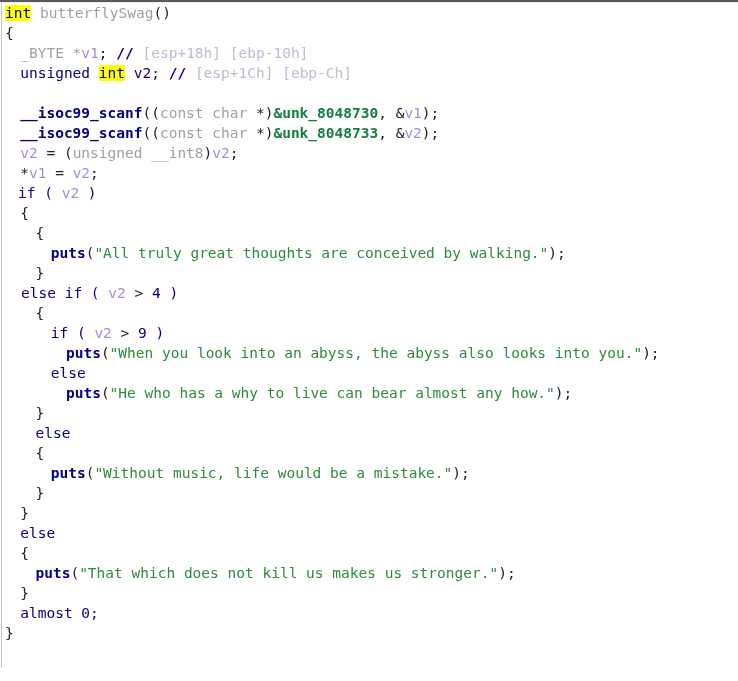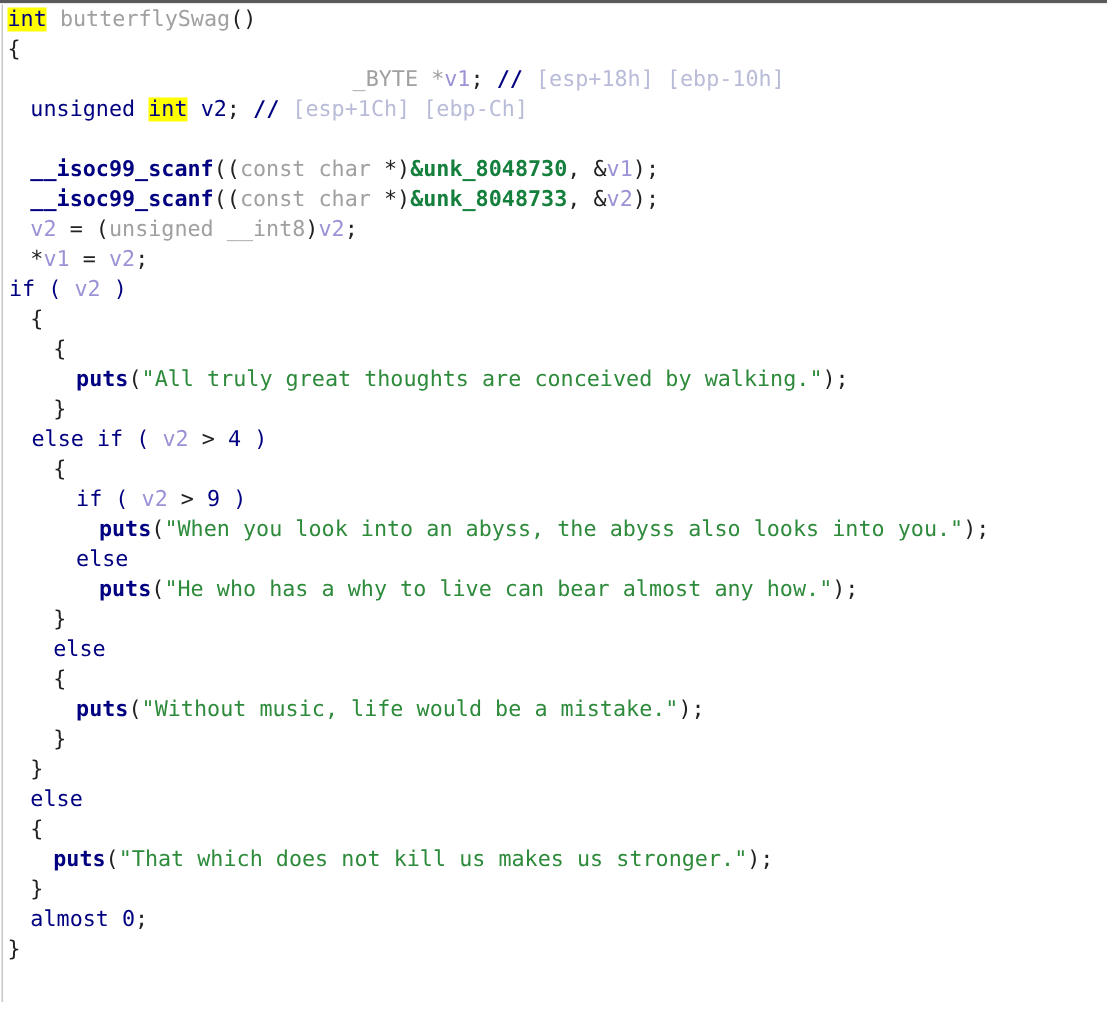--- a/index.html
+++ b/index.html
@@ -81,28 +81,28 @@
 <body>
 
 <div id="top-edge"></div>
 <div id="top-edge-2"></div>
 
 <div id="pseudocode-pane">
   <div id="gutter-rule"></div>
   <div id="code-lines">
       <div class="code-line" style="padding-left: 5px;"><span class="t-hl">int</span><span class="t-plain"> </span><span class="t-type">butterflySwag</span><span class="t-plain">()</span></div>
       <div class="code-line" style="padding-left: 5px;"><span class="t-plain">{</span></div>
-      <div class="code-line" style="padding-left: 20.24px; text-align: center;"><span class="t-type">_BYTE *</span><span class="t-var">v1</span><span class="t-plain">; </span><span class="t-cmt-mark">//</span><span class="t-cmt"> [esp+18h] [ebp-10h]</span></div>
+      <div class="code-line" style="padding-left: 20.24px;"><span class="t-type">_BYTE *</span><span class="t-var">v1</span><span class="t-plain">; </span><span class="t-cmt-mark">//</span><span class="t-cmt"> [esp+18h] [ebp-10h]</span></div>
       <div class="code-line" style="padding-left: 20.24px;"><span class="t-kw">unsigned </span><span class="t-hl">int</span><span class="t-plain"> </span><span class="t-kw">v2</span><span class="t-plain">; </span><span class="t-cmt-mark">//</span><span class="t-cmt"> [esp+1Ch] [ebp-Ch]</span></div>
       <div class="code-line" style="padding-left: 5px;"><span class="t-plain"></span></div>
       <div class="code-line" style="padding-left: 20.24px;"><span class="t-fn">__isoc99_scanf</span><span class="t-plain">((</span><span class="t-type">const char </span><span class="t-plain">*)</span><span class="t-glob">&amp;unk_8048730</span><span class="t-plain">, &amp;</span><span class="t-var">v1</span><span class="t-plain">);</span></div>
       <div class="code-line" style="padding-left: 20.24px;"><span class="t-fn">__isoc99_scanf</span><span class="t-plain">((</span><span class="t-type">const char </span><span class="t-plain">*)</span><span class="t-glob">&amp;unk_8048733</span><span class="t-plain">, &amp;</span><span class="t-var">v2</span><span class="t-plain">);</span></div>
       <div class="code-line" style="padding-left: 20.24px;"><span class="t-var">v2</span><span class="t-plain"> = (</span><span class="t-type">unsigned __int8</span><span class="t-plain">)</span><span class="t-var">v2</span><span class="t-plain">;</span></div>
       <div class="code-line" style="padding-left: 20.24px;"><span class="t-plain">*</span><span class="t-var">v1</span><span class="t-plain"> = </span><span class="t-var">v2</span><span class="t-plain">;</span></div>
-      <div class="code-line" style="padding-left: 6px;"><span class="t-kw">if ( </span><span class="t-var">v2</span><span class="t-kw"> )</span></div>
+      <div class="code-line" style="padding-left: 18px;"><span class="t-kw">if ( </span><span class="t-var">v2</span><span class="t-kw"> )</span></div>
       <div class="code-line" style="padding-left: 20.24px;"><span class="t-plain">{</span></div>
       <div class="code-line" style="padding-left: 35.48px;"><span class="t-plain">{</span></div>
       <div class="code-line" style="padding-left: 50.72px;"><span class="t-fn">puts</span><span class="t-plain">(</span><span class="t-str">"All truly great thoughts are conceived by walking."</span><span class="t-plain">);</span></div>
       <div class="code-line" style="padding-left: 35.48px;"><span class="t-plain">}</span></div>
       <div class="code-line" style="padding-left: 21px;"><span class="t-kw">else if ( </span><span class="t-var">v2</span><span class="t-plain"> &gt; </span><span class="t-num">4</span><span class="t-kw"> )</span></div>
       <div class="code-line" style="padding-left: 35.48px;"><span class="t-plain">{</span></div>
       <div class="code-line" style="padding-left: 50.72px;"><span class="t-kw">if ( </span><span class="t-var">v2</span><span class="t-plain"> &gt; </span><span class="t-num">9</span><span class="t-kw"> )</span></div>
       <div class="code-line" style="padding-left: 65.96px;"><span class="t-fn">puts</span><span class="t-plain">(</span><span class="t-str">"When you look into an abyss, the abyss also looks into you."</span><span class="t-plain">);</span></div>
       <div class="code-line" style="padding-left: 50.72px;"><span class="t-kw">else</span></div>
       <div class="code-line" style="padding-left: 65.96px;"><span class="t-fn">puts</span><span class="t-plain">(</span><span class="t-str">"He who has a why to live can bear almost any how."</span><span class="t-plain">);</span></div>

